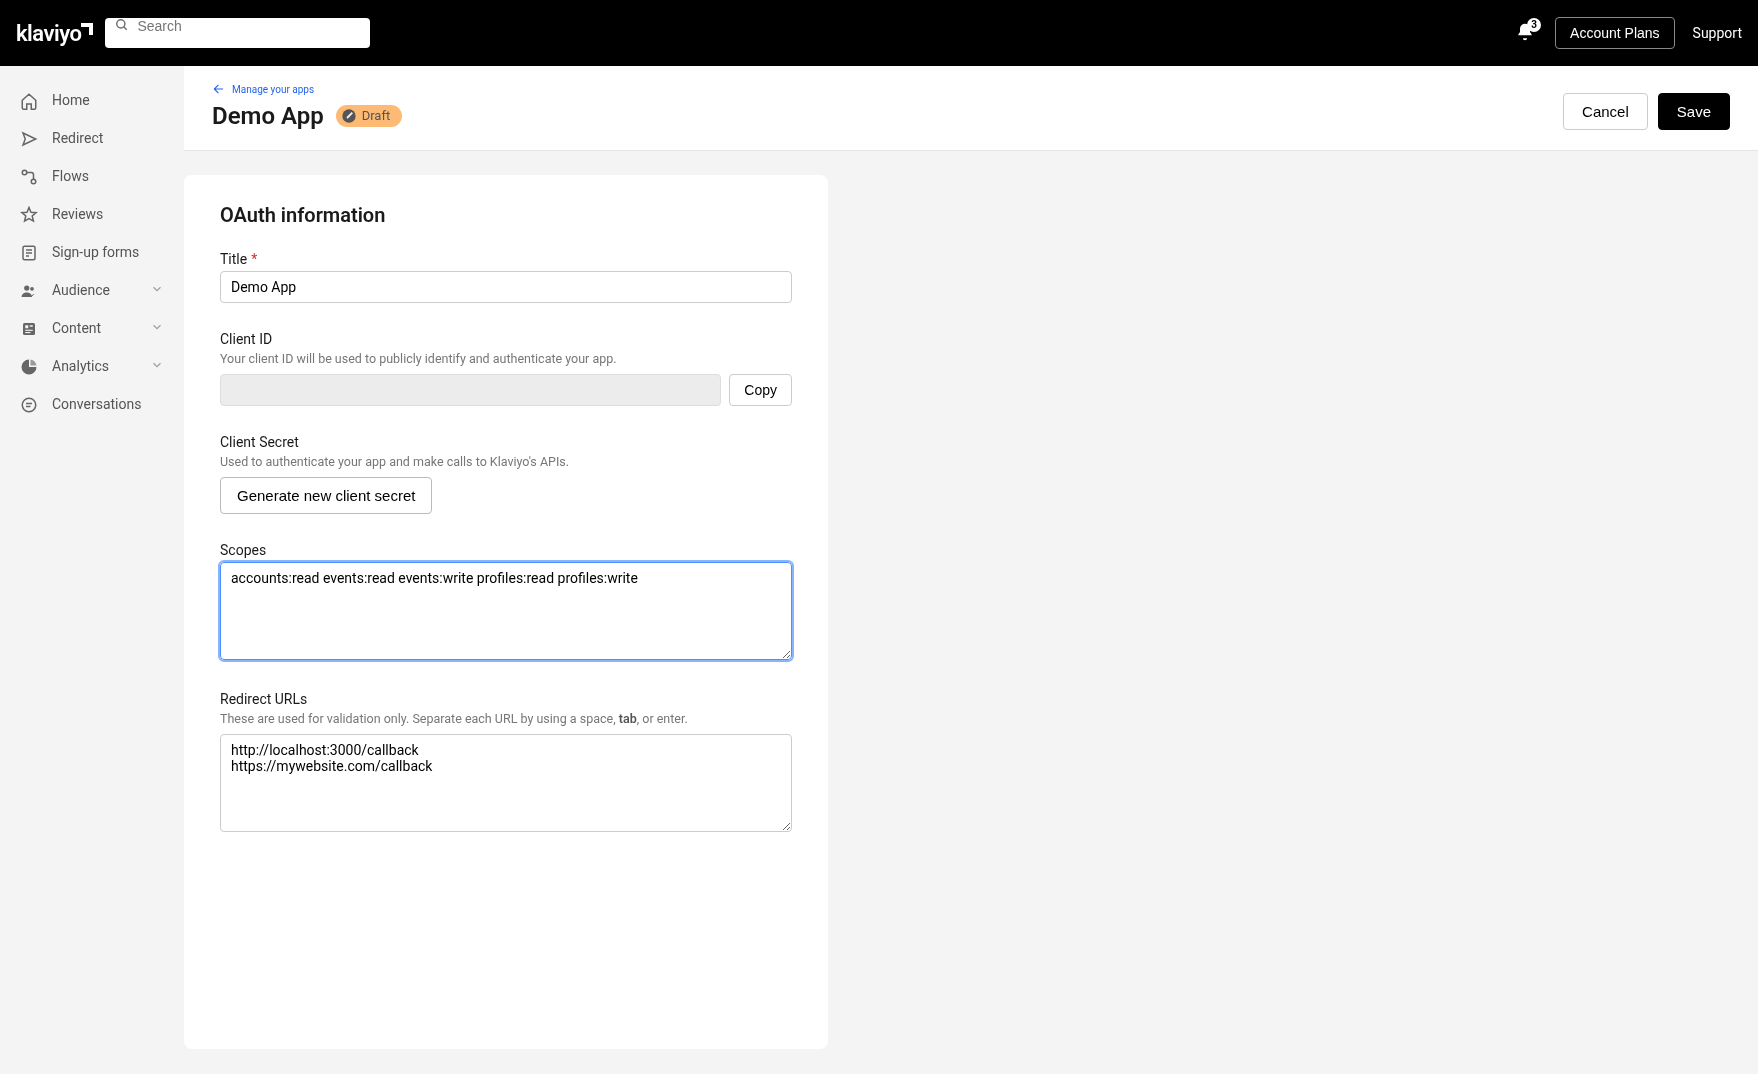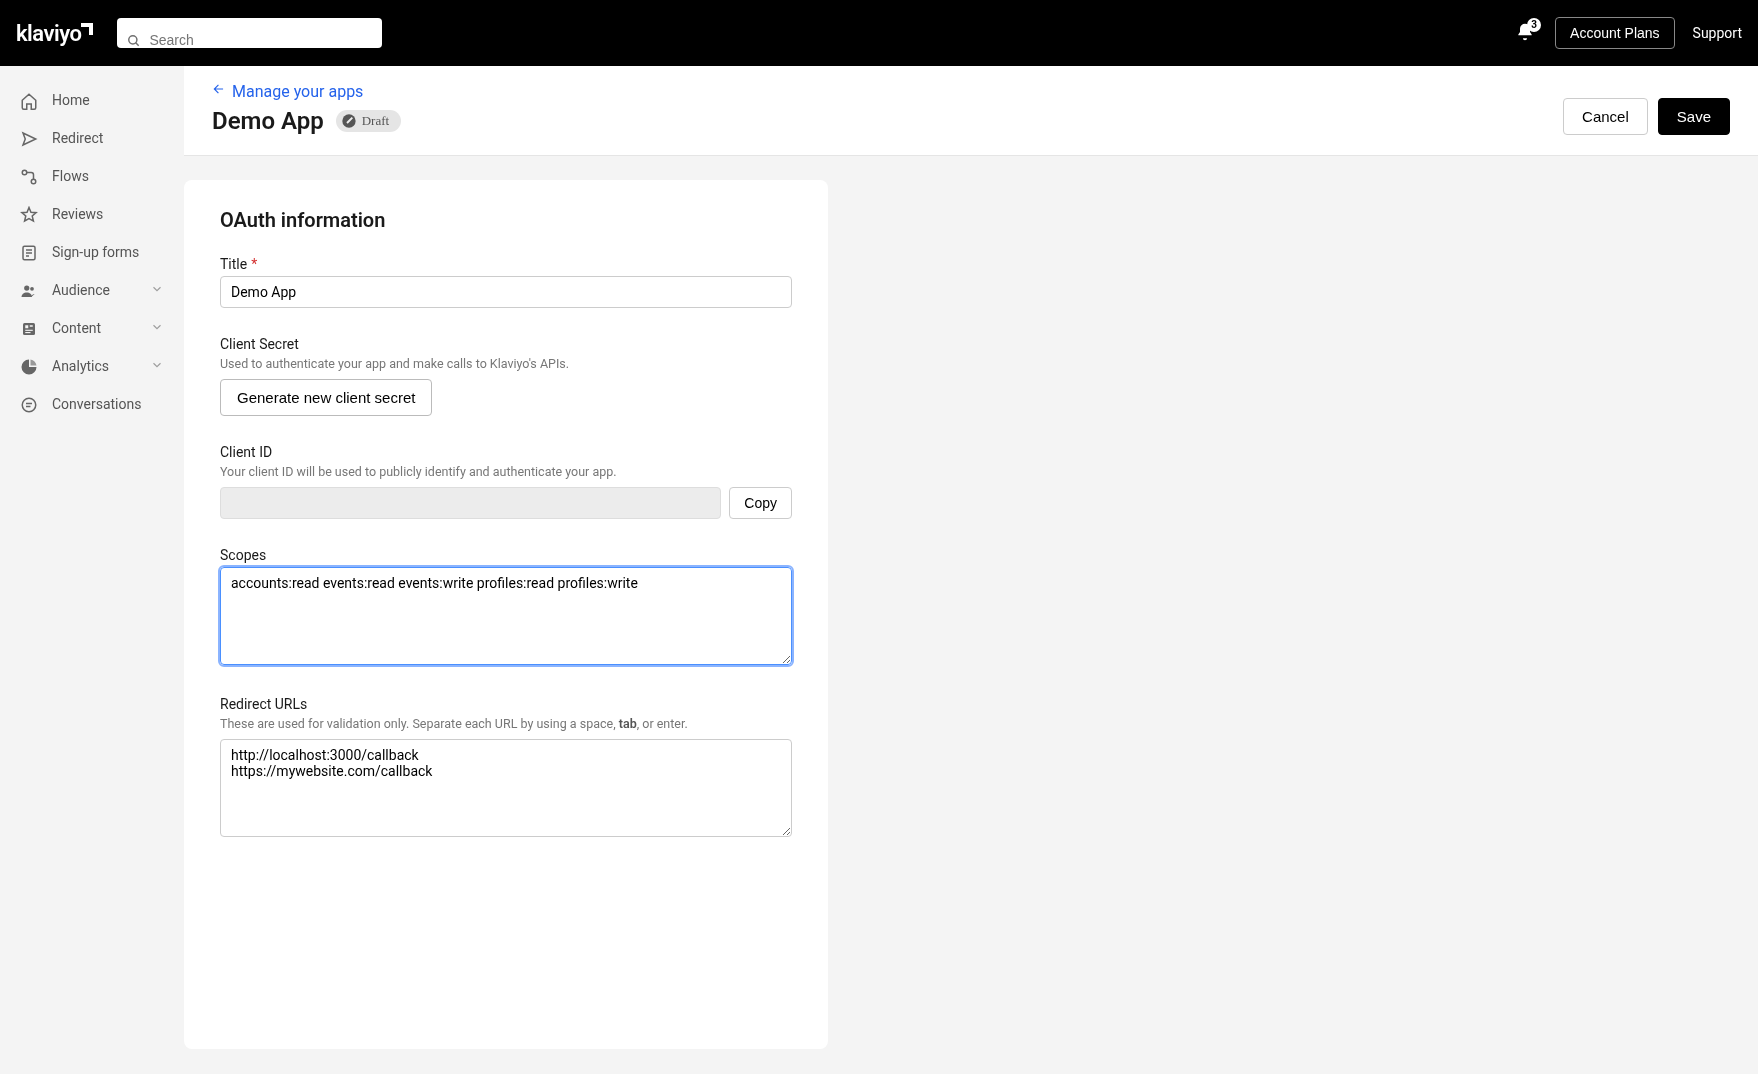--- a/index.html
+++ b/index.html
@@ -2,21 +2,21 @@
 <html><head>
   <meta charset="utf-8">
   <style>
     * { box-sizing: border-box; margin: 0; padding: 0; }
     body { font-family: -apple-system, BlinkMacSystemFont, "Segoe UI", Roboto, Helvetica, Arial, sans-serif; background: #f4f4f4; color: #1a1a1a; font-size: 14px; }
     
     
     .navbar { background: #000; height: 66px; display: flex; align-items: center; padding: 0 16px; }
     .logo { color: #fff; font-size: 22px; font-weight: 600; letter-spacing: -0.5px; margin-right: 20px; position: relative; }
     .logo::after { content: ""; position: absolute; top: 2px; right: -12px; width: 8px; height: 8px; border-top: 4px solid #fff; border-right: 4px solid #fff; }
-    .search-wrap { background: #fff; border-radius: 4px; display: flex; align-items: flex-end; padding: 0 10px; width: 265px; height: 30px; margin-left: 16px; }
+    .search-wrap { background: #fff; border-radius: 4px; display: flex; align-items: flex-start; padding: 0 10px; width: 265px; height: 30px; margin-left: 4px; }
     .search-wrap svg { width: 14px; height: 14px; margin-right: 8px; opacity: 0.7; }
     .search-input { border: none; outline: none; font-size: 14px; flex: 1; background: transparent; }
     .nav-spacer { flex: 1; }
     .bell-wrap { position: relative; margin-right: 20px; cursor: pointer; }
     .bell-wrap svg { width: 20px; height: 20px; }
     .bell-badge { position: absolute; top: -4px; right: -6px; background: #fff; color: #000; font-size: 10px; font-weight: 700; border-radius: 50%; width: 14px; height: 14px; display: flex; align-items: center; justify-content: center; }
     .account-plans { border: 1px solid #888; background: transparent; color: #fff; padding: 7px 14px; border-radius: 4px; font-size: 14px; cursor: pointer; margin-right: 18px; }
     .support-link { color: #fff; font-size: 14px; cursor: pointer; }
     
     
@@ -28,25 +28,25 @@
     .side-icon { width: 18px; height: 18px; margin-right: 14px; display: flex; align-items: center; justify-content: center; flex-shrink: 0; }
     .side-icon svg { width: 18px; height: 18px; }
     .side-label { flex: 1; }
     .side-chevron { width: 14px; height: 14px; opacity: 0.6; }
     
     
     .main { flex: 1; background: #f4f4f4; display: flex; flex-direction: column; }
     
     .page-header { background: #fff; padding: 16px 28px 20px; border-bottom: 1px solid #e5e5e5; display: flex; align-items: flex-end; }
     .header-left { flex: 1; }
-    .back-link { display: inline-flex; align-items: flex-start; color: #2563eb; font-size: 16px; cursor: pointer; margin-bottom: 6px; }
+    .back-link { display: inline-flex; align-items: center; color: #2563eb; font-size: 10px; cursor: pointer; margin-bottom: 6px; }
     .back-link svg { width: 14px; height: 14px; margin-right: 6px; }
     .title-row { display: flex; align-items: center; gap: 12px; }
     .page-title { font-size: 24px; font-weight: 600; }
-    .status-badge { display: inline-flex; align-items: flex-start; gap: 5px; background: #e5e5e5; border-radius: 14px; padding: 3px 12px 3px 5px; font-size: 13px; color: #555; font-family: Liberation Serif, serif; }
+    .status-badge { display: inline-flex; align-items: flex-start; gap: 5px; background: #fdba74; border-radius: 14px; padding: 3px 12px 3px 5px; font-size: 13px; color: #555; }
     .status-badge svg { width: 16px; height: 16px; }
     .header-actions { display: flex; gap: 10px; }
     .btn { padding: 9px 18px; border-radius: 4px; font-size: 15px; cursor: pointer; font-weight: 500; }
     .btn-secondary { background: #fff; border: 1px solid #ccc; }
     .btn-primary { background: #000; color: #fff; border: 1px solid #000; }
     
     .content-scroll { flex: 1; display: flex; padding: 24px 0 40px; }
     .card { background: #fff; border-radius: 8px; width: 644px; padding: 28px 36px 32px; }
     .section-title { font-size: 20px; font-weight: 600; margin-bottom: 24px; }
     .form-group { margin-bottom: 28px; }
@@ -216,32 +216,32 @@
         <h2 class="section-title">OAuth information</h2>
 
         <div class="form-group">
           <div class="label-row">
             <span>Title</span><span class="required">*</span>
           </div>
           <input class="text-input" value="Demo App" style="">
         </div>
 
         <div class="form-group">
-          <div class="label-row">Client Secret</div>
-          <div class="helper">Used to authenticate your app and make calls to Klaviyo's APIs.</div>
-          <button class="btn-outline-lg">Generate new client secret</button>
-        </div>
-
-        <div class="form-group">
           <div class="label-row">Client ID</div>
           <div class="helper">Your client ID will be used to publicly identify and authenticate your app.</div>
           <div class="input-row">
             <div class="readonly-input"></div>
             <button class="btn-outline">Copy</button>
           </div>
+        </div>
+
+        <div class="form-group">
+          <div class="label-row">Client Secret</div>
+          <div class="helper">Used to authenticate your app and make calls to Klaviyo's APIs.</div>
+          <button class="btn-outline-lg">Generate new client secret</button>
         </div>
 
         <div class="form-group">
           <div class="label-row">Scopes</div>
           <textarea class="text-input scopes-ta" rows="5" style="">accounts:read events:read events:write profiles:read profiles:write</textarea>
         </div>
 
         <div class="form-group" style="margin-bottom:0">
           <div class="label-row">Redirect URLs</div>
           <div class="helper">

